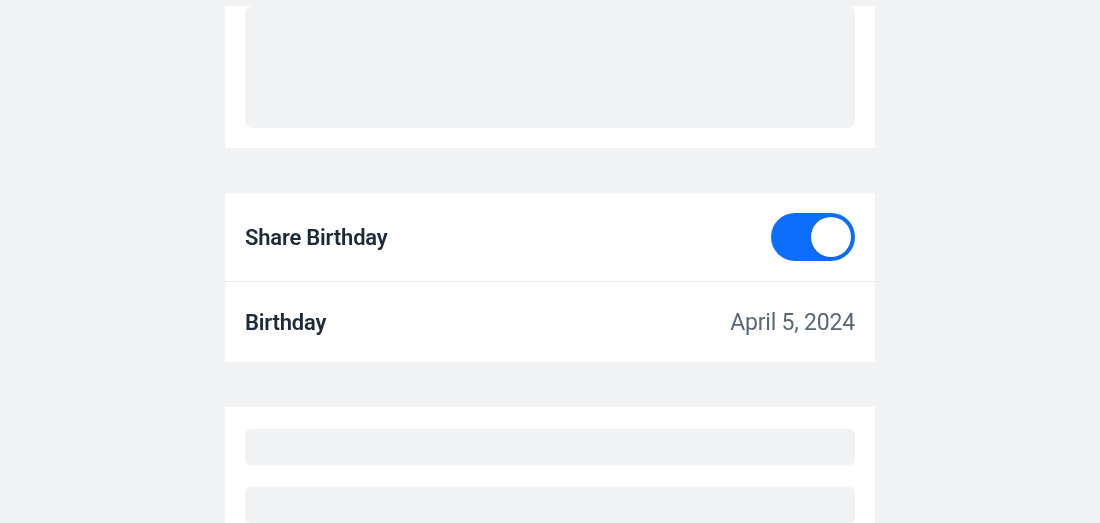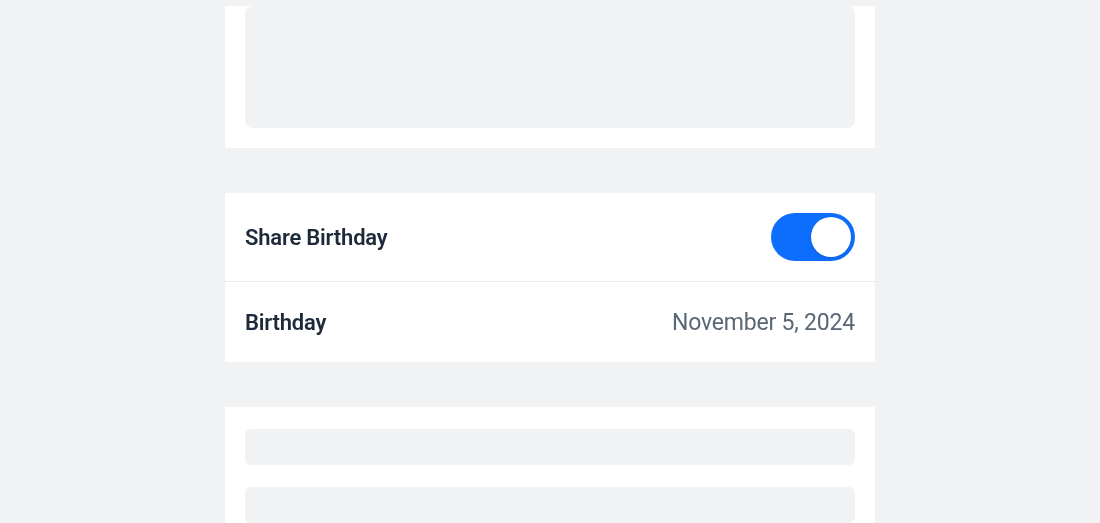--- a/index.html
+++ b/index.html
@@ -108,21 +108,21 @@
 
   <div class="birthday-section">
     <div class="row row-divider">
       <span class="row-label">Share Birthday</span>
       <div class="toggle" role="switch" aria-checked="true">
         <div class="toggle-knob"></div>
       </div>
     </div>
     <div class="row">
       <span class="row-label">Birthday</span>
-      <span class="row-value">November 5, 2024</span>
+      <span class="row-value">April 5, 2024</span>
     </div>
   </div>
 
   <div class="spacer"></div>
 
   <div class="bottom-section">
     <div class="placeholder-line"></div>
     <div class="placeholder-line"></div>
   </div>
 

